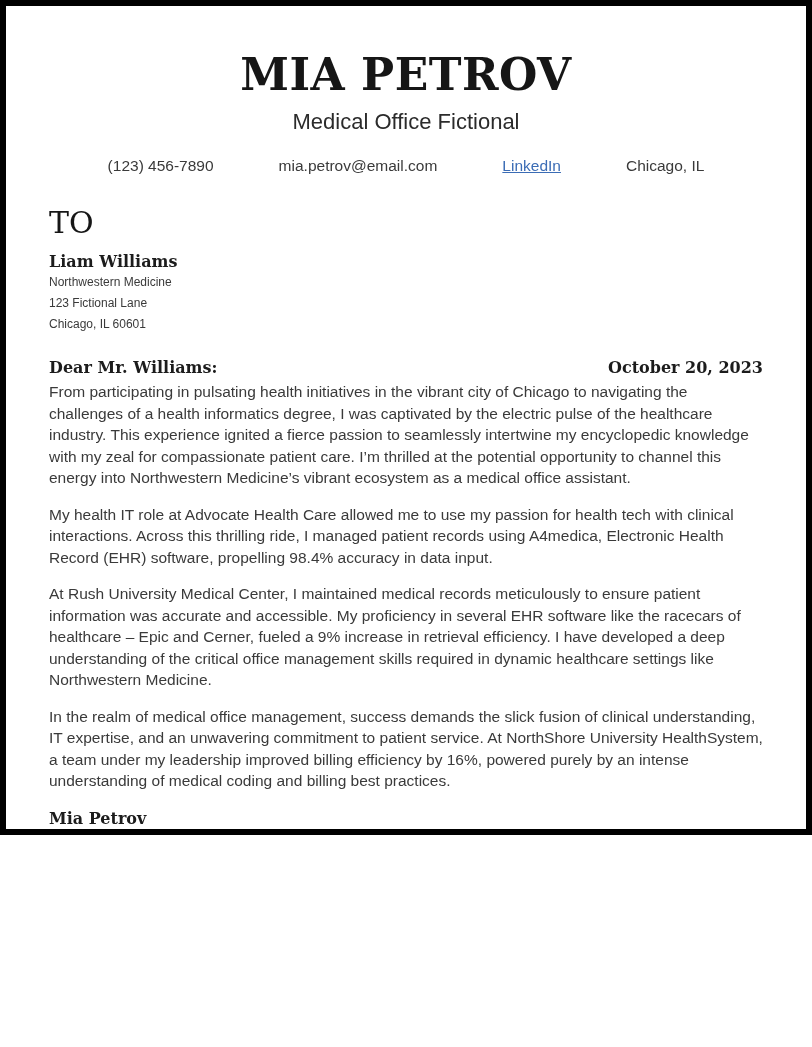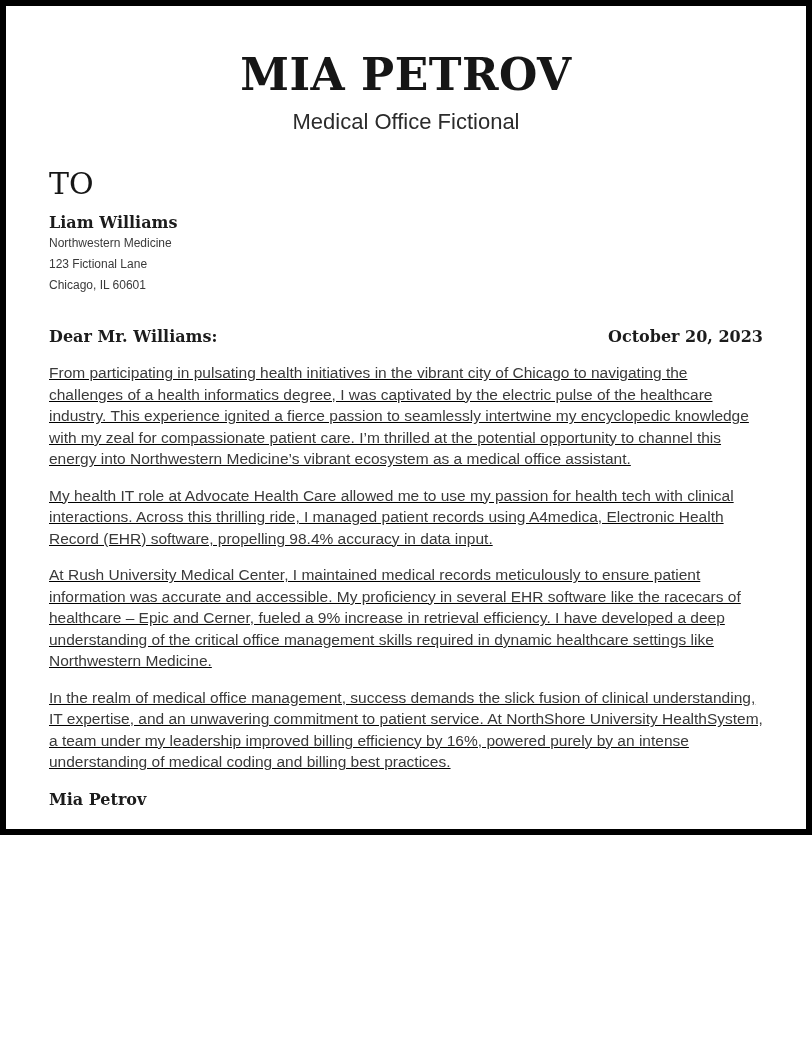--- a/index.html
+++ b/index.html
@@ -77,29 +77,29 @@
     font-size: 12px;
     line-height: 21px;
     color: var(--text);
   }
 
   
   .salutation-row {
     display: flex;
     justify-content: space-between;
     align-items: baseline;
-    margin-top: 31px;
+    margin-top: 23px;
     font-family: "DejaVu Serif", serif;
     font-weight: 700;
     font-size: 16px;
     color: #1c1c1c;
   }
 
   
-  .letter-body { margin-top: 16px; text-decoration: underline; }
+  .letter-body { margin-top: 4px; }
   .letter-body p {
     font-size: 15.5px;
     line-height: 21.5px;
     color: var(--text);
     margin-bottom: 15px;
   }
   .closing {
     font-size: 15.5px;
     line-height: 21.5px;
     color: var(--text);
@@ -115,20 +115,26 @@
 </style>
 </head>
 <body>
 
 <div class="page">
   <div class="content">
 
     <div class="header">
       <div class="candidate-name">MIA PETROV</div>
       <div class="candidate-title">Medical Office Fictional</div>
+      <div class="contact-bar">
+        <span>(123) 456-7890</span>
+        <span>mia.petrov@email.com</span>
+        <a href="#">LinkedIn</a>
+        <span>Chicago, IL</span>
+      </div>
     </div>
 
     <div class="recipient">
       <div class="recipient-heading">TO</div>
       <div class="recipient-name">Liam Williams</div>
       <div class="recipient-line">Northwestern Medicine</div>
       <div class="recipient-line">123 Fictional Lane</div>
       <div class="recipient-line">Chicago, IL 60601</div>
     </div>
 

